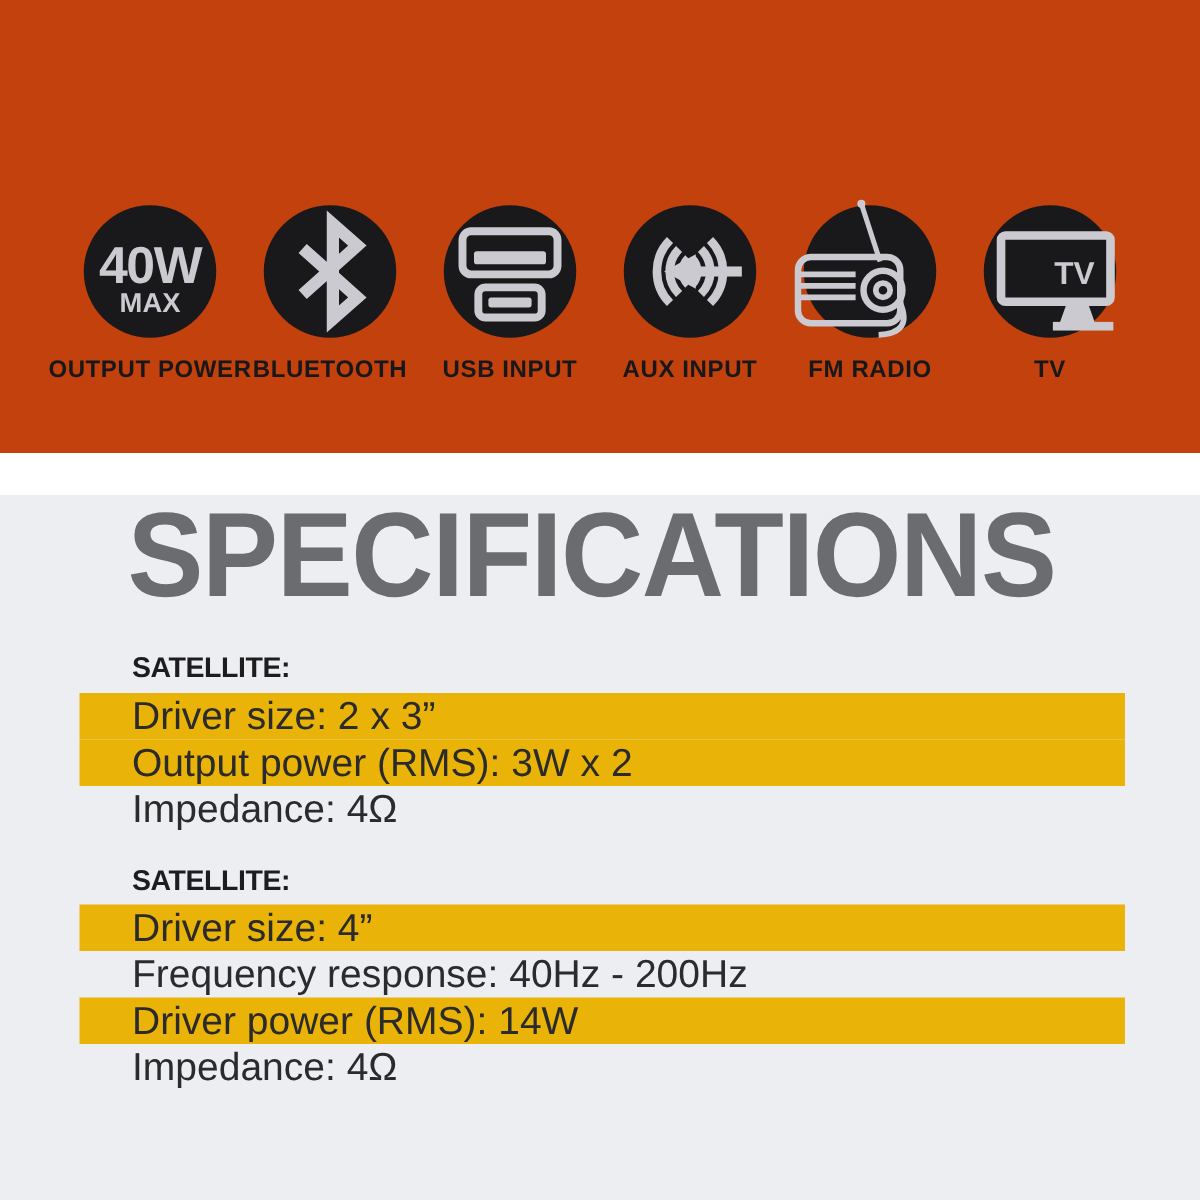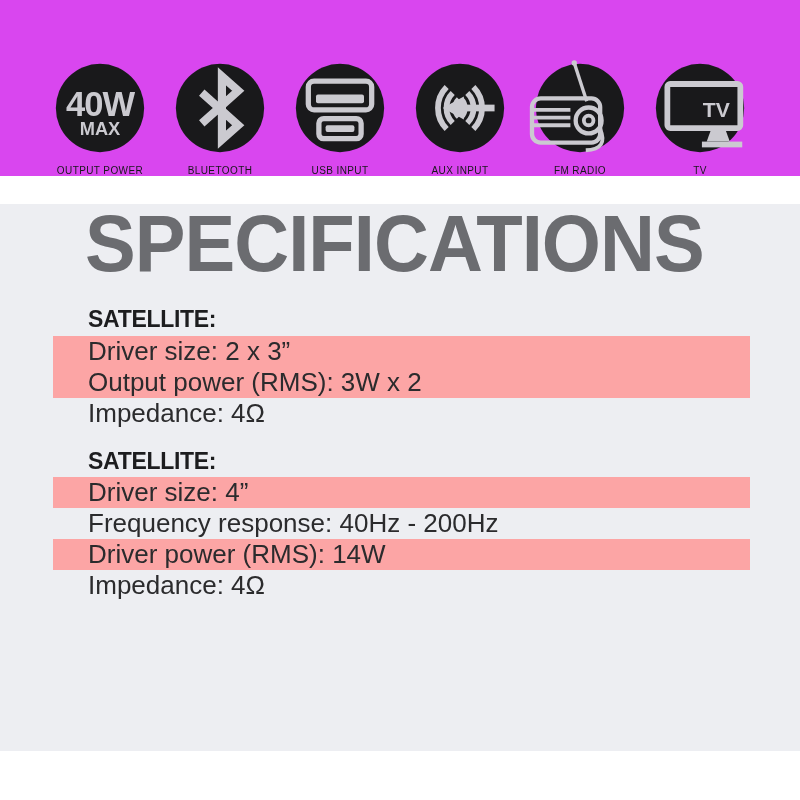--- a/index.html
+++ b/index.html
@@ -4,43 +4,43 @@
 <style>
   html,body{margin:0;padding:0;background:#ffffff;}
   .canvas{
     position:relative;
     width:800px;height:800px;
     font-family:"Liberation Sans","DejaVu Sans",sans-serif;
     overflow:hidden;
   }
   
   .features{
-    height:176px;
-    background:#d946ef;
+    height:302px;
+    background:#c2410c;
     display:flex;
     justify-content:center;
-    align-items:flex-end;
+    align-items:center;
     padding-top:86px;
     box-sizing:border-box;
   }
   .feature{
     width:120px;
     display:flex;
     flex-direction:column;
     align-items:center;
   }
   .feature svg{
     width:96px;height:96px;
     overflow:visible;
     display:block;
   }
   .feature-label{
     margin-top:9px;
-    font-size:10px;
-    font-weight:normal;
+    font-size:16px;
+    font-weight:bold;
     letter-spacing:.4px;
     color:#18181a;
     white-space:nowrap;
   }
   .divider{height:7px;background:#ffffff;}
   
   .specs{
     background:#edeef2;
     height:547px;
     box-sizing:border-box;
@@ -51,21 +51,21 @@
     line-height:80px;
     font-weight:bold;
     color:#6b6c70;
     letter-spacing:-1px;
     transform:scaleX(.95);
     transform-origin:left center;
     white-space:nowrap;
   }
   .group-heading{
     margin:24px 0 0 88px;
-    font-size:23px;
+    font-size:19px;
     line-height:23px;
     font-weight:bold;
     letter-spacing:-.3px;
     color:#1d1d1f;
   }
   .group-heading.second{margin-top:21px;}
   .rows{margin-top:5px;}
   .rows.second{margin-top:4px;}
   .spec-row{
     width:697px;
@@ -73,21 +73,21 @@
     height:31px;
     line-height:31px;
     padding-left:35px;
     box-sizing:border-box;
     font-size:26px;
     font-weight:400;
     color:#2b2b2d;
     letter-spacing:0;
     white-space:nowrap;
   }
-  .spec-row.striped{background:#fca5a5;}
+  .spec-row.striped{background:#eab308;}
   
   .gl{stroke:#cbcad0;fill:none;}
   .gf{fill:#cbcad0;stroke:none;}
   .circ{fill:#19191b;stroke:none;}
   text.gt{fill:#cbcad0;font-family:"Liberation Sans","DejaVu Sans",sans-serif;font-weight:bold;}
 </style>
 </head>
 <body>
 
 <div class="canvas">

